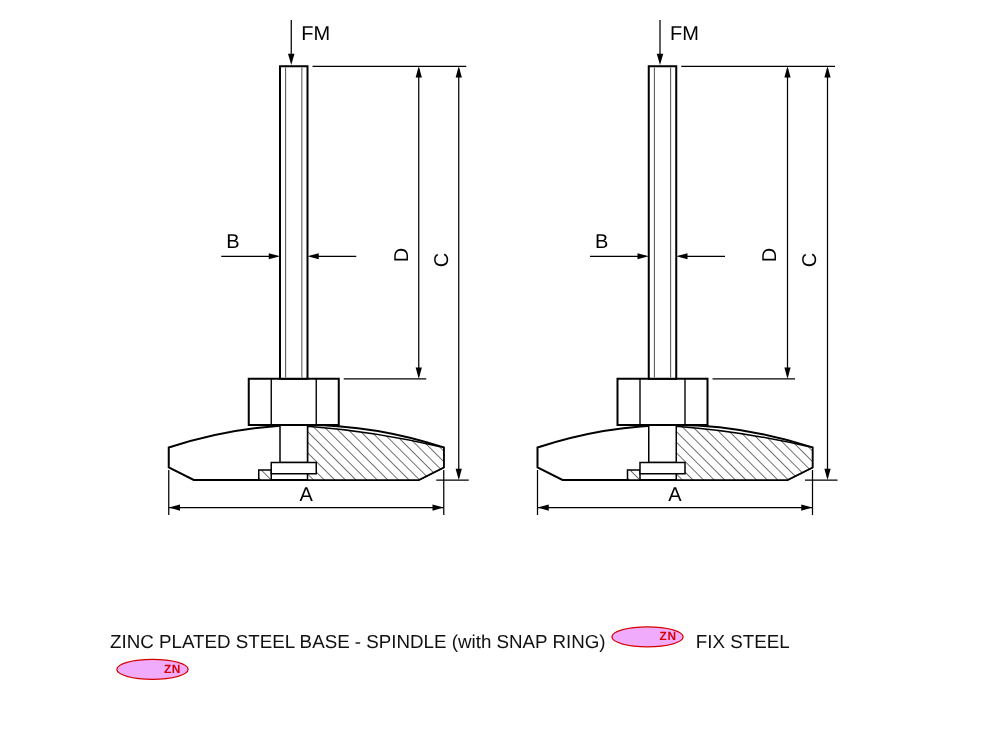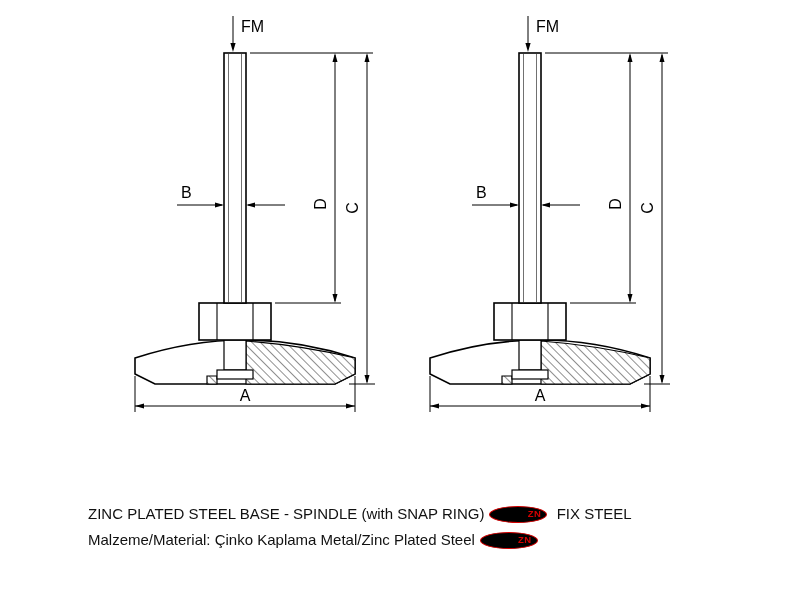--- a/index.html
+++ b/index.html
@@ -10,23 +10,23 @@
   #foot-right{left:390px;}
   svg{display:block;}
   .part{fill:#ffffff;stroke:#000;stroke-width:1.6;}
   .mid{stroke:#000;stroke-width:1.1;}
   .thin{stroke:#333;stroke-width:0.7;}
   .dim{stroke:#000;stroke-width:1;}
   .arr{fill:#000;stroke:none;}
   .hatched{fill:url(#hatch);stroke:#000;stroke-width:1.2;}
   .lbl{font-family:"Liberation Sans",sans-serif;font-size:16px;fill:#000;}
   .caption{position:absolute;left:88px;top:501px;color:#111;font-size:15px;line-height:26px;}
-  .cap-line{display:flex;align-items:center;white-space:pre;}
+  .cap-line{display:flex;white-space:pre;}
   .zn-badge{display:inline-flex;align-items:center;justify-content:center;
-    width:24px;height:15px;margin:0 5px;background:#000000;border:1.6px solid #d40000;
+    width:24px;height:15px;margin:0 5px;background:#f0abfc;border:1.6px solid #d40000;
     border-radius:50%;color:#d40000;font-weight:bold;font-size:9.5px;letter-spacing:.5px;flex:0 0 auto;padding-left:32px;}
 </style>
 </head>
 <body>
 
 <div class="canvas">
 
   <svg width="0" height="0" style="position:absolute" aria-hidden="true">
     <defs>
       <pattern id="hatch" width="6" height="6" patternUnits="userSpaceOnUse" patternTransform="rotate(-45)">
@@ -172,19 +172,18 @@
 
   <div class="caption">
     <div class="cap-line">
       <span>ZINC PLATED STEEL BASE - SPINDLE (with SNAP RING)</span>
       <span class="zn-badge">
         <span>ZN</span>
       </span>
       <span> FIX STEEL</span>
     </div>
     <div class="cap-line">
-      <span>Malzeme/Material: Çinko Kaplama Metal/Zinc Plated Steel</span>
       <span class="zn-badge">
         <span>ZN</span>
       </span>
     </div>
   </div>
 </div>
 
 </body></html>

